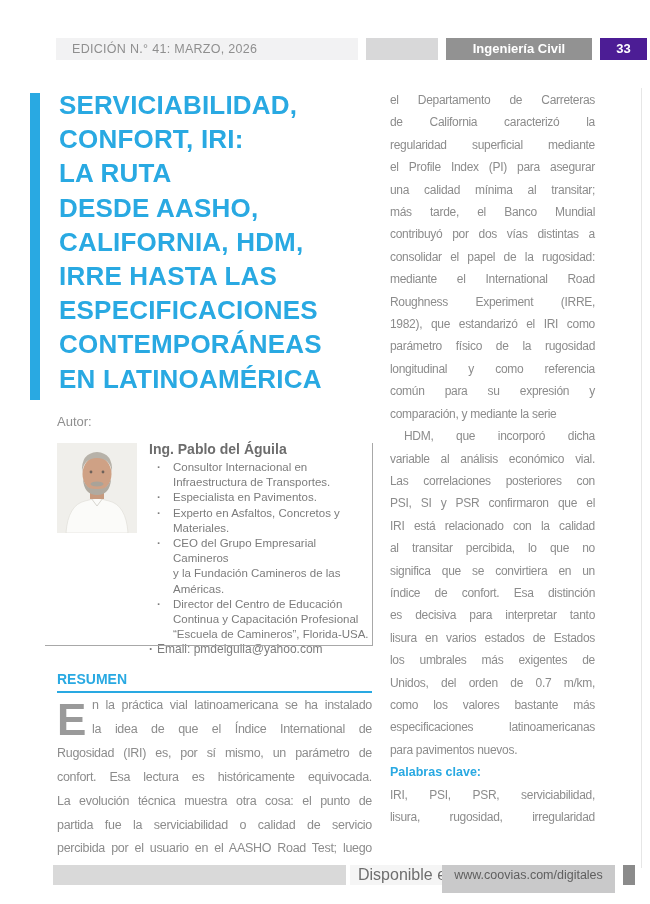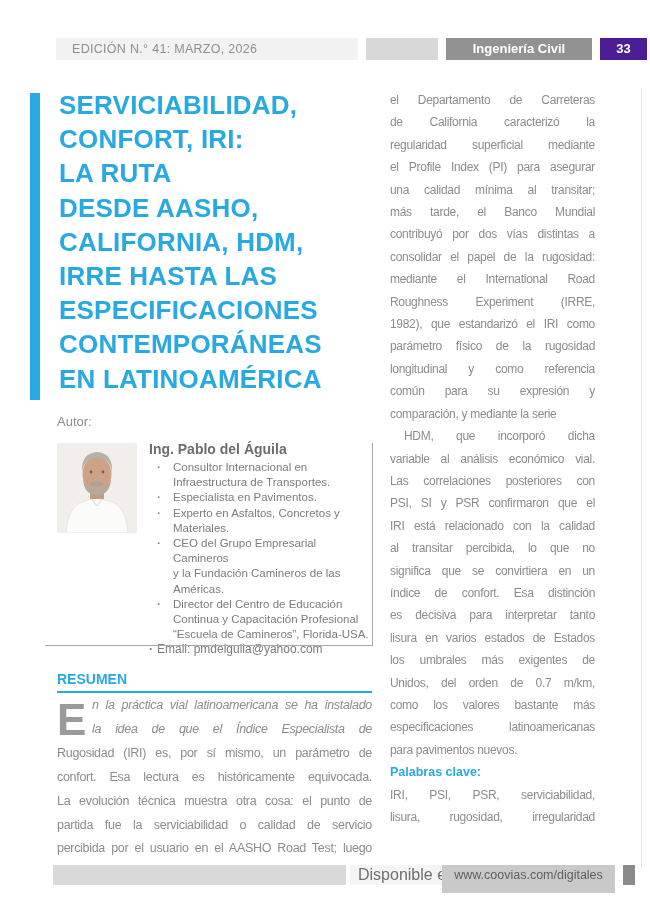--- a/index.html
+++ b/index.html
@@ -36,21 +36,21 @@
   .frame-bottom { position:absolute; left:45px; top:645px; width:328px; height:1px; background:#a8a8a8; }
   
   .resumen-head { position:absolute; left:57px; top:671px; width:315px;
                   font-size:14px; font-weight:bold; color:#29a9e2;
                   padding-bottom:4px; border-bottom:2px solid #29a9e2; box-sizing:border-box; }
   .dropcap { position:absolute; left:57px; top:699px; font-size:44px; line-height:42px;
              font-weight:bold; color:#9a9a9a; }
   .resumen-body { position:absolute; left:57px; top:694px; width:315px; }
   .rsline { font-size:12.5px; color:#8c8c8c; line-height:23.9px; letter-spacing:-.3px;
             text-align:justify; text-align-last:justify; }
-  .rsline.cap-indent { padding-left:35px;font-style:italic; }
+  .rsline.cap-indent { padding-left:35px; }
   
   .rcol { position:absolute; left:390px; top:89px; width:205px; }
   .rline { font-size:12px; color:#8c8c8c; line-height:22.4px; letter-spacing:-.3px;
            text-align:justify; text-align-last:justify; }
   .rline.noj { text-align-last:left; }
   .rline.indent { padding-left:14px; }
   .kw-label { font-size:12.5px; font-weight:bold; color:#29a9e2; line-height:22.4px; }
   .page-edge-line { position:absolute; left:641px; top:88px; width:1px; height:780px; background:#e6e6e6; }
   
   .f-bar   { position:absolute; left:53px;  top:865px; width:293px; height:20px; background:#d9d9d9; }
@@ -121,21 +121,21 @@
       </div>
     <div class="email-line">Email: pmdelguila@yahoo.com</div>
   </div>
   <div class="frame-right"></div>
   <div class="frame-bottom"></div>
 
   <div class="resumen-head">RESUMEN</div>
   <div class="dropcap">E</div>
   <div class="resumen-body">
       <div class="rsline cap-indent">n la práctica vial latinoamericana se ha instalado</div>
-      <div class="rsline cap-indent">la idea de que el Índice Especialista de</div>
+      <div class="rsline cap-indent">la idea de que el Índice International de</div>
       <div class="rsline">Rugosidad (IRI) es, por sí mismo, un parámetro de</div>
       <div class="rsline">confort. Esa lectura es históricamente equivocada.</div>
       <div class="rsline">La evolución técnica muestra otra cosa: el punto de</div>
       <div class="rsline">partida fue la serviciabilidad o calidad de servicio</div>
       <div class="rsline">percibida por el usuario en el AASHO Road Test; luego</div>
     </div>
 
   <div class="rcol">
     <div>
         <div class="rline">el Departamento de Carreteras</div>

